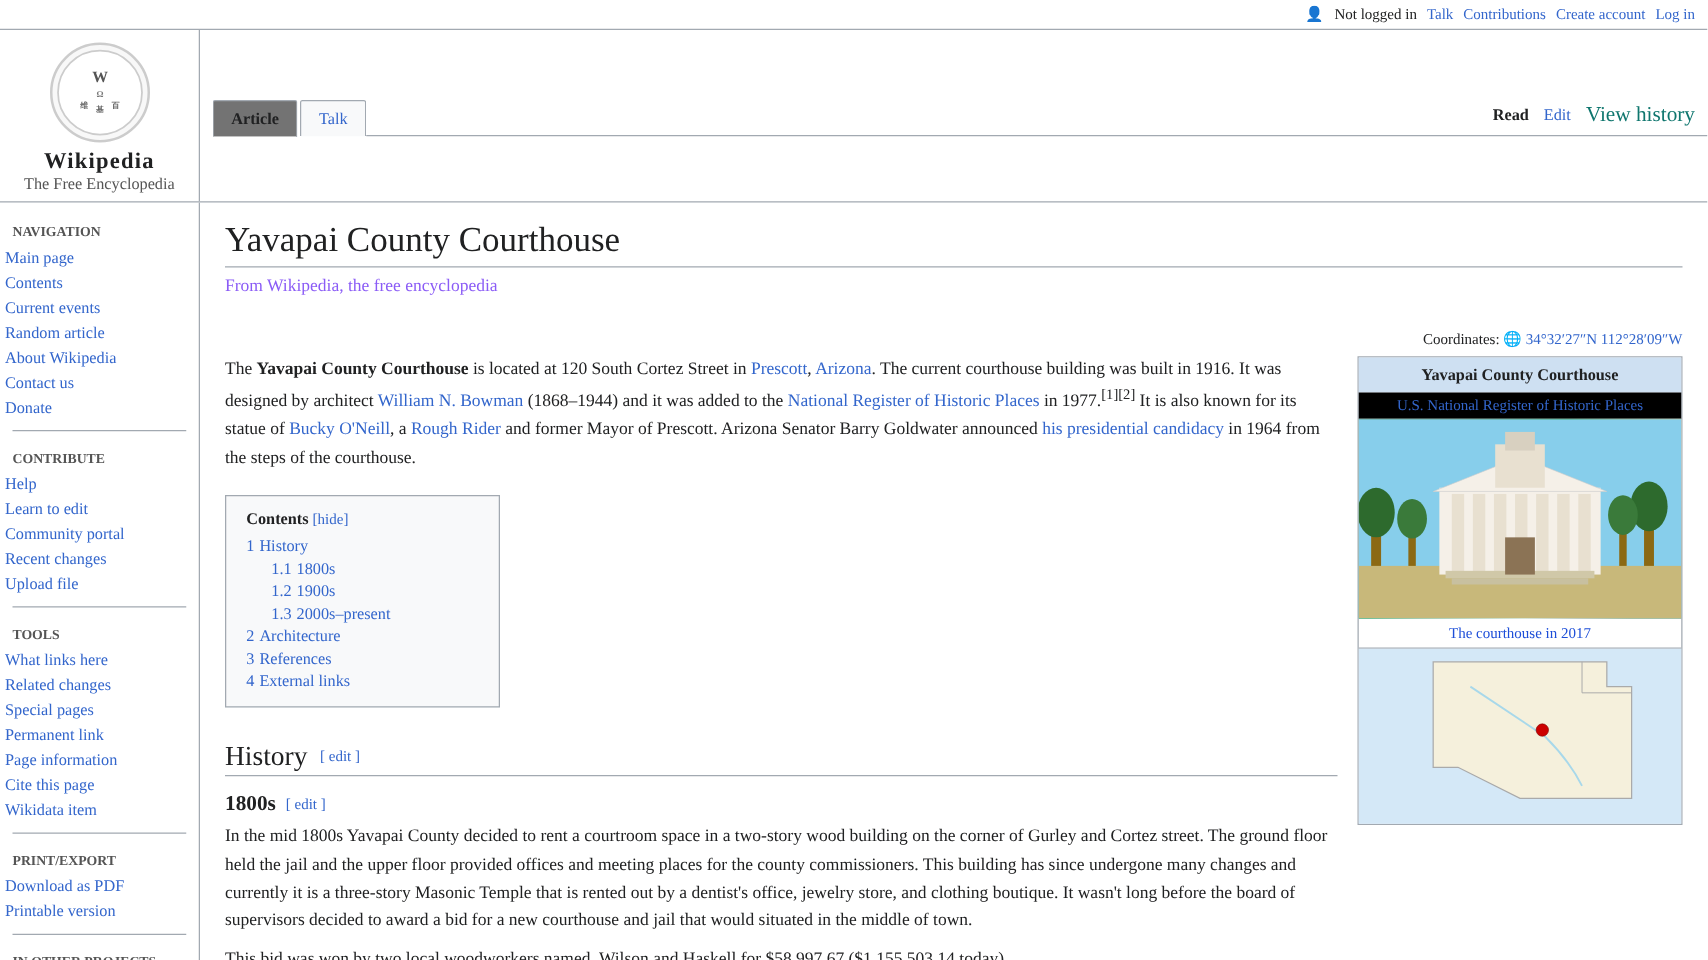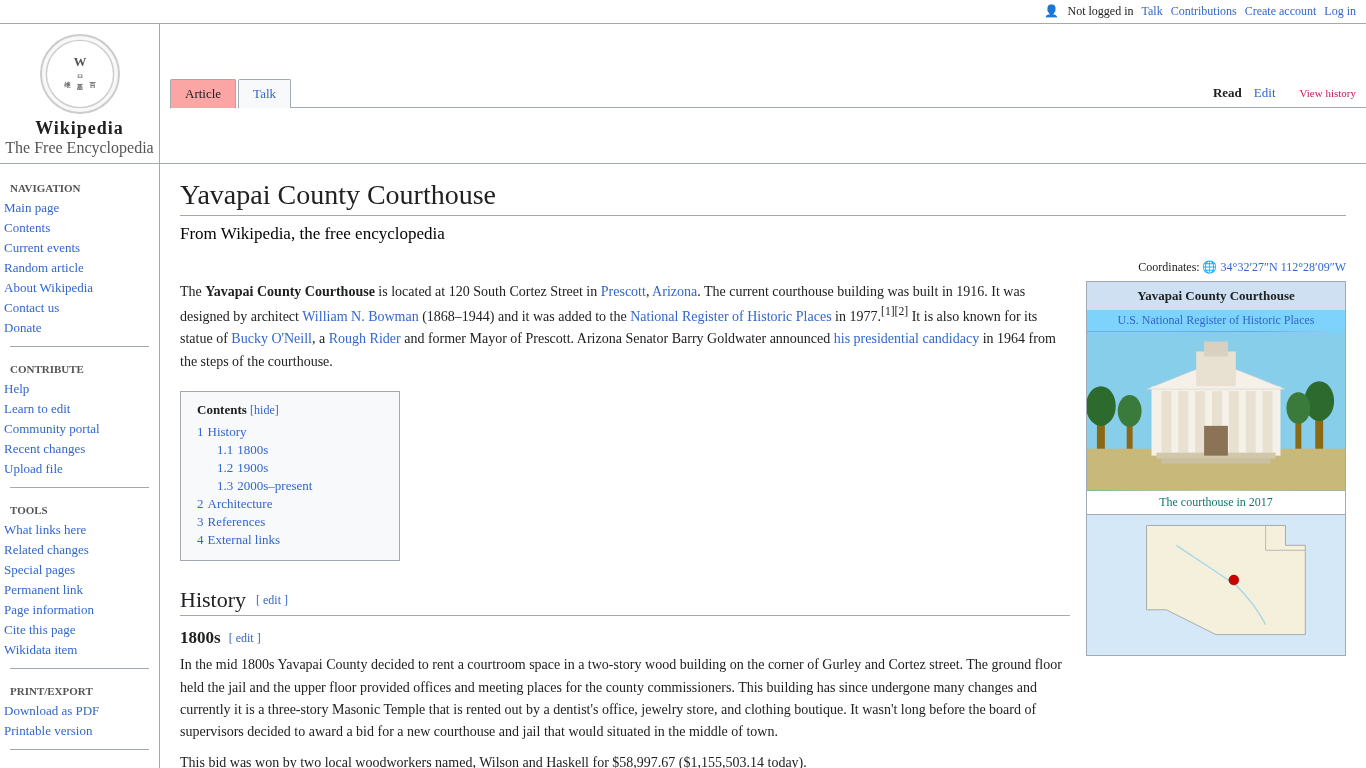--- a/index.html
+++ b/index.html
@@ -42,21 +42,21 @@
       display: flex;
       align-items: center;
       justify-content: center;
       font-size: 28px;
       font-weight: bold;
       color: #555;
       background: #f8f8f8;
       margin-bottom: 4px;
     }
     #logo-title { font-family: 'Linux Libertine', Georgia, serif; font-size: 18px; font-weight: bold; letter-spacing: 1px; }
-    #logo-subtitle { font-size: 16px; color: #555; }
+    #logo-subtitle { font-size: 13px; color: #555; }
 
     
     #tabs-area {
       flex: 1;
       display: flex;
       flex-direction: column;
       justify-content: flex-end;
       padding-left: 10px;
     }
     #content-tabs {
@@ -69,23 +69,23 @@
       padding: 6px 14px;
       border: 1px solid #a2a9b1;
       border-bottom: none;
       border-radius: 2px 2px 0 0;
       background: #f8f9fa;
       font-size: 13px;
       cursor: pointer;
       color: #3366cc;
     }
     .tab.active {
-      background: #fca5a5;
+      background: #737373;
       color: #202122;
-      font-weight: normal;
+      font-weight: bold;
       border-bottom: 1px solid #fff;
       margin-bottom: -1px;
     }
     #search-area {
       display: flex;
       align-items: center;
       margin-left: auto;
       padding-right: 10px;
     }
     #search-input {
@@ -145,23 +145,23 @@
     }
     #page-title-h1 {
       font-family: 'Linux Libertine', Georgia, serif;
       font-size: 28px;
       font-weight: normal;
       border-bottom: 1px solid #a2a9b1;
       padding-bottom: 4px;
       margin-bottom: 8px;
     }
     #from-wiki {
-      font-size: 17px;
-      color: #000000;
-      margin-bottom: 16px;
+      font-size: 14px;
+      color: #8b5cf6;
+      margin-bottom: 26px;
     }
     #coordinates-bar {
       text-align: right;
       font-size: 12px;
       margin-bottom: 6px;
     }
 
     
     #article-body {
       display: flex;
@@ -176,40 +176,40 @@
       align-self: flex-start;
     }
     #infobox-title {
       background: #cee0f2;
       text-align: center;
       font-weight: bold;
       padding: 6px;
       font-size: 13px;
     }
     #infobox-subtitle {
-      background: #7dd3fc;
+      background: #000000;
       text-align: center;
       font-size: 12px;
       color: #3366cc;
       padding: 3px;
     }
     #infobox-image {
       width: 100%;
       height: 160px;
       background: linear-gradient(135deg, #6a9 20%, #4a7 40%, #8b9 50%, #cdc 70%, #aba 80%, #8a8 90%);
       display: flex;
       align-items: center;
       justify-content: center;
       overflow: hidden;
       position: relative;
     }
     #infobox-caption {
       text-align: center;
       font-size: 12px;
-      color: #0f766e;
+      color: #1d4ed8;
       padding: 4px;
       border-bottom: 1px solid #a2a9b1;
     }
     #infobox-map {
       width: 100%;
       height: 140px;
       background: #d4e8f7;
       position: relative;
       overflow: hidden;
     }
@@ -298,21 +298,21 @@
 
   <div id="tabs-area">
     <div style="display:flex; align-items:flex-end; justify-content:space-between; flex:1;">
       <div id="content-tabs">
         <div class="tab active">Article</div>
         <div class="tab">Talk</div>
       </div>
       <div style="display:flex; align-items:center; gap:12px; padding: 6px 10px; border-bottom:1px solid #a2a9b1; flex:1; justify-content:flex-end;">
         <a href="#" style="font-size:13px; color:#202122; font-weight:bold;">Read</a>
         <a href="#" style="font-size:13px; color:#3366cc;">Edit</a>
-        <a href="#" style="font-size:11px; color:#be185d;margin-left:12px;">View history</a>
+        <a href="#" style="font-size:17px; color:#0f766e;">View history</a>
       </div>
     </div>
   </div>
 </div>
 
 <div id="main-layout">
 
   <div id="sidebar">
     <div class="sidebar-section-title">Navigation</div>
     <div class="sidebar-item"><a href="#">Main page</a></div>

